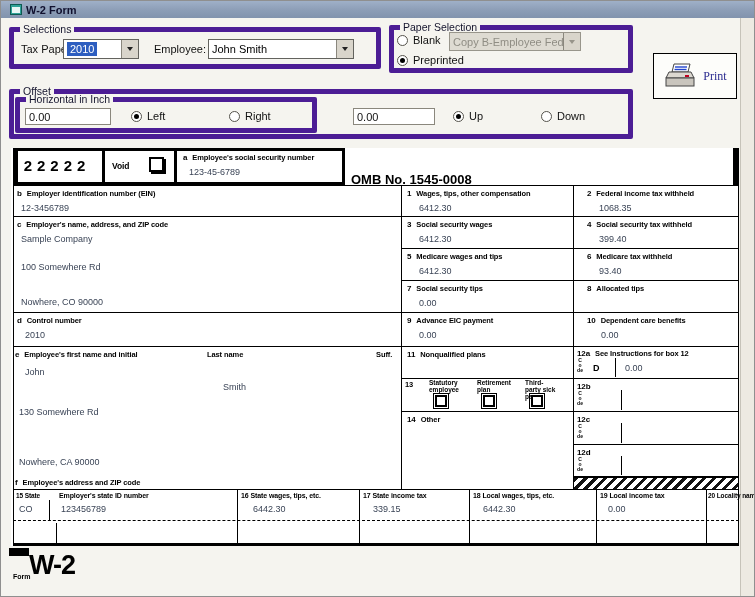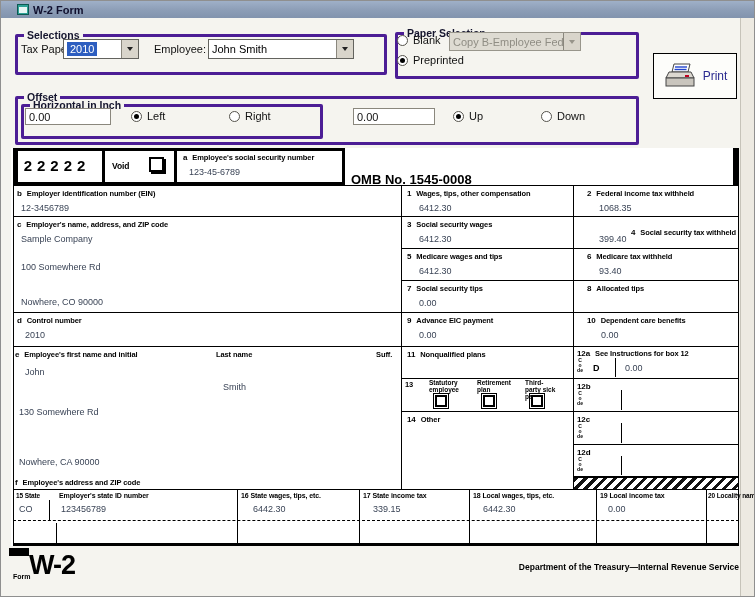--- a/index.html
+++ b/index.html
@@ -4,44 +4,44 @@
 <style>
   html,body{margin:0;padding:0;background:#d8d8d8;}
   .window{
     position:relative;width:755px;height:597px;box-sizing:border-box;
     background:#f5f4ef;border:1px solid #8f8f8f;overflow:hidden;
     font-family:"Liberation Sans",sans-serif;
   }
   .titlebar{
     position:absolute;left:0;top:0;width:100%;height:17px;
     background:linear-gradient(180deg,#9fb0c8 0%,#8c9db6 55%,#8193ad 100%);
-    display:flex;align-items:center;padding-left:16px;box-sizing:border-box;
+    display:flex;align-items:center;padding-left:9px;box-sizing:border-box;
   }
   .title-text{font-size:11px;font-weight:bold;color:#10102e;margin-left:4px;white-space:nowrap;}
   .right-strip{position:absolute;right:0;top:17px;width:13px;height:580px;background:#edeae2;border-left:1px solid #c6c3b9;}
 
-  fieldset.grp{position:absolute;border:3px solid #4c1d95;border-radius:2px;margin:6px;padding:0;box-sizing:border-box;font-weight:bold;}
+  fieldset.grp{position:absolute;border:5px solid #4c1d95;border-radius:2px;margin:0;padding:0;box-sizing:border-box;}
   fieldset.grp legend{font-size:10.5px;color:#15152e;margin-left:6px;padding:0 3px;}
   .ctl-label{position:absolute;font-size:11px;color:#111;white-space:nowrap;}
 
   .combo{position:absolute;height:20px;background:#fff;border:1px solid #63635e;box-sizing:border-box;display:flex;align-items:stretch;}
   .combo .val{flex:1;font-size:11px;padding-left:3px;white-space:nowrap;overflow:hidden;display:flex;align-items:center;}
   .combo .btn{width:16px;background:#d9d5cb;border-left:1px solid #8a877d;display:flex;align-items:center;justify-content:center;}
   .arr{width:0;height:0;border-left:3px solid transparent;border-right:3px solid transparent;border-top:4px solid #222;}
   .combo.sel .val>span{background:#2d5ec0;color:#fff;padding:1px 3px;}
   .combo.disabled{background:#dedbd2;border-color:#98958b;}
   .combo.disabled .val{color:#8f8d84;}
   .combo.disabled .arr{border-top-color:#97948a;}
 
   .radio{position:absolute;width:11px;height:11px;border:1px solid #55534c;border-radius:50%;background:#fff;box-sizing:border-box;}
   .radio.checked::after{content:"";position:absolute;left:2px;top:2px;width:5px;height:5px;border-radius:50%;background:#000;}
   .tinput{position:absolute;height:17px;border:1px solid #8a877d;background:#fff;font-size:11px;padding:0 3px;box-sizing:border-box;font-family:"Liberation Sans",sans-serif;color:#111;}
 
   .print-btn{position:absolute;left:652px;top:52px;width:84px;height:46px;background:#fdfdfa;border:1px solid #000;display:flex;align-items:center;justify-content:center;gap:6px;cursor:pointer;}
-  .print-btn .plabel{font-size:12px;color:#2b2b8f;}
+  .print-btn .plabel{font-size:12px;color:#2b2b8f;font-family:Liberation Serif, serif;}
 
   
   .form{position:absolute;left:10px;top:147px;width:728px;height:398px;background:#fff;}
   .hl,.vl{position:absolute;background:#000;}
   .dl{position:absolute;border-top:1px dashed #000;height:0;}
   .rowbox{position:absolute;top:0;height:37px;box-sizing:border-box;border:3px solid #000;background:#fff;}
   .flabel{position:absolute;font-size:7.5px;font-weight:bold;color:#000;white-space:nowrap;letter-spacing:-0.1px;}
   .flabel .bnum{margin-right:5px;font-size:8px;}
   .fvalue{position:absolute;font-size:9px;color:#3a4456;white-space:nowrap;}
   .codecol{position:absolute;width:6px;font-size:5px;line-height:5px;font-weight:bold;color:#000;word-break:break-all;text-align:center;}
@@ -183,40 +183,40 @@
     <div class="flabel" style="left:6px;top:168px;"><span class="bnum">d</span><span>Control number</span></div>
     <div class="fvalue" style="left:14px;top:182px;">2010</div>
 
     <div class="flabel" style="left:396px;top:41px;"><span class="bnum">1</span><span>Wages, tips, other compensation</span></div>
     <div class="fvalue" style="left:408px;top:55px;">6412.30</div>
     <div class="flabel" style="left:576px;top:41px;"><span class="bnum">2</span><span>Federal income tax withheld</span></div>
     <div class="fvalue" style="left:588px;top:55px;">1068.35</div>
 
     <div class="flabel" style="left:396px;top:72px;"><span class="bnum">3</span><span>Social security wages</span></div>
     <div class="fvalue" style="left:408px;top:86px;">6412.30</div>
-    <div class="flabel" style="left:576px;top:80px;margin-left:44px;"><span class="bnum">4</span><span>Social security tax withheld</span></div>
+    <div class="flabel" style="left:576px;top:72px;"><span class="bnum">4</span><span>Social security tax withheld</span></div>
     <div class="fvalue" style="left:588px;top:86px;">399.40</div>
 
     <div class="flabel" style="left:396px;top:104px;"><span class="bnum">5</span><span>Medicare wages and tips</span></div>
     <div class="fvalue" style="left:408px;top:118px;">6412.30</div>
     <div class="flabel" style="left:576px;top:104px;"><span class="bnum">6</span><span>Medicare tax withheld</span></div>
     <div class="fvalue" style="left:588px;top:118px;">93.40</div>
 
     <div class="flabel" style="left:396px;top:136px;"><span class="bnum">7</span><span>Social security tips</span></div>
     <div class="fvalue" style="left:408px;top:150px;">0.00</div>
     <div class="flabel" style="left:576px;top:136px;"><span class="bnum">8</span><span>Allocated tips</span></div>
     <div class="fvalue" style="left:588px;top:150px;"></div>
 
     <div class="flabel" style="left:396px;top:168px;"><span class="bnum">9</span><span>Advance EIC payment</span></div>
     <div class="fvalue" style="left:408px;top:182px;">0.00</div>
     <div class="flabel" style="left:576px;top:168px;"><span class="bnum">10</span><span>Dependent care benefits</span></div>
     <div class="fvalue" style="left:590px;top:182px;">0.00</div>
 
     <div class="flabel" style="left:4px;top:202px;"><span class="bnum">e</span><span>Employee's first name and initial</span></div>
-    <div class="flabel" style="left:205px;top:202px;text-align:right;">Last name</div>
+    <div class="flabel" style="left:196px;top:202px;text-align:right;">Last name</div>
     <div class="flabel" style="left:365px;top:202px;">Suff.</div>
     <div class="fvalue" style="left:14px;top:219px;">John</div>
     <div class="fvalue" style="left:212px;top:234px;">Smith</div>
     <div class="fvalue" style="left:8px;top:259px;">130 Somewhere Rd</div>
     <div class="fvalue" style="left:8px;top:309px;">Nowhere, CA 90000</div>
     <div class="flabel" style="left:4px;top:330px;"><span class="bnum">f</span><span>Employee's address and ZIP code</span></div>
 
     <div class="flabel" style="left:396px;top:202px;"><span class="bnum">11</span><span>Nonqualified plans</span></div>
     <div class="flabel" style="left:566px;top:201px;"><span class="bnum">12a</span><span>See Instructions for box 12</span></div>
     <div class="codecol" style="left:566px;top:210px;">Code</div>
@@ -269,15 +269,14 @@
     <div class="fvalue" style="left:242px;top:356px;">6442.30</div>
     <div class="fvalue" style="left:362px;top:356px;">339.15</div>
     <div class="fvalue" style="left:472px;top:356px;">6442.30</div>
     <div class="fvalue" style="left:597px;top:356px;">0.00</div>
     <div class="fvalue" style="left:700px;top:356px;"></div>
   </div>
 
   <div class="corner-mark"></div>
   <div class="footer-form-word">Form</div>
   <div class="footer-w2">W-2</div>
-  <div class="footer-dept">Department of the Treasury—Internal Revenue Service</div>
 
 </div>
 
 </body></html>

